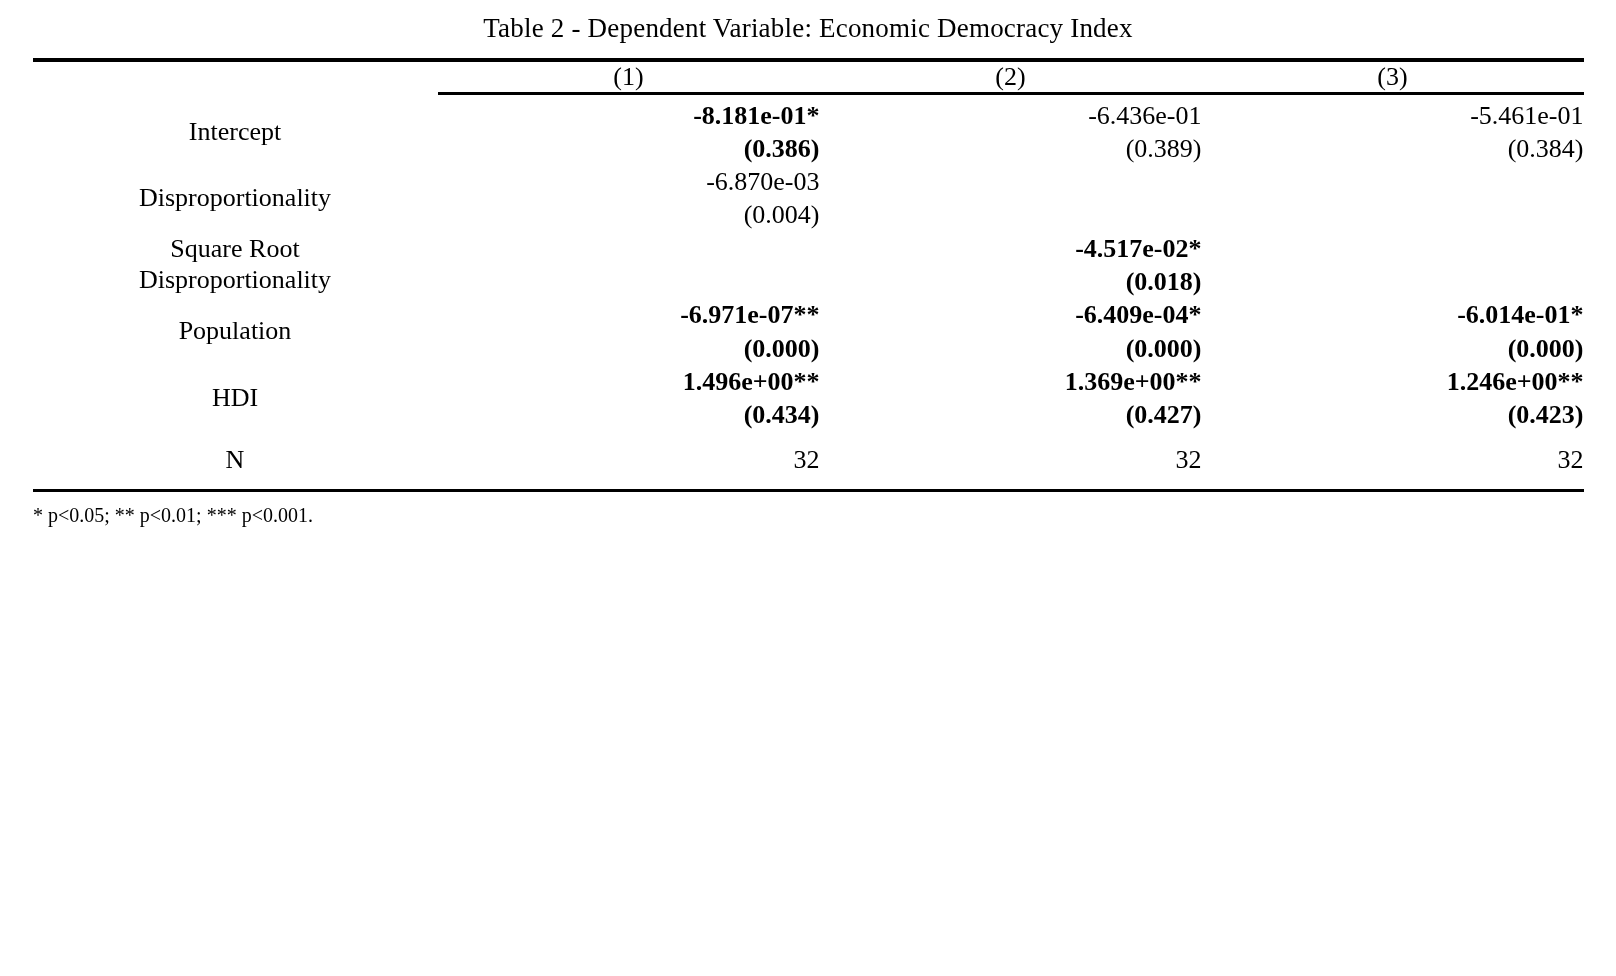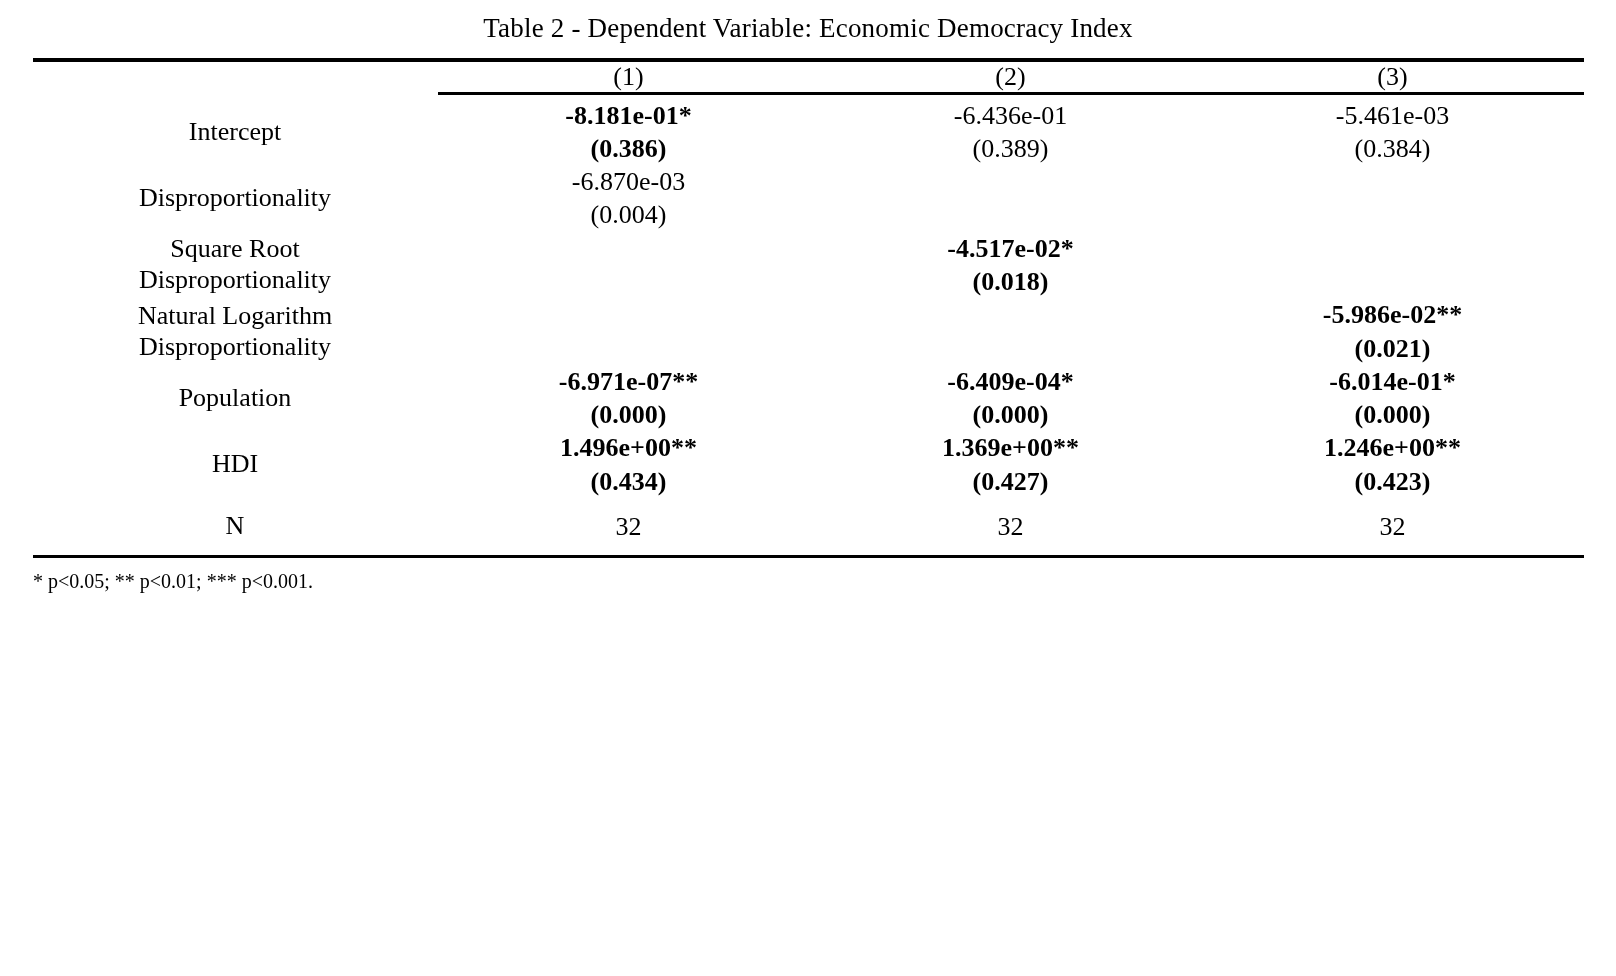--- a/index.html
+++ b/index.html
@@ -78,20 +78,21 @@
   .cell {
     text-align: center;
     font-size: 26px;
     line-height: 1.28;
     padding-top: 9px;
     padding-bottom: 9px;
   }
   .cell .coef, .cell .se {
     display: block;
     white-space: nowrap;
+    text-align: right;
   }
   .bold {
     font-weight: bold;
   }
   .col-label { width: 405px; }
   .col-data { width: 382px; }
   .stat-row td.cell,
   .stat-row td.varname {
     padding-top: 12px;
     padding-bottom: 12px;
@@ -149,21 +150,21 @@
         <td class="varname">Intercept</td>
         <td class="cell">
           <span class="coef bold">-8.181e-01*</span>
           <span class="se bold">(0.386)</span>
         </td>
         <td class="cell">
           <span class="coef">-6.436e-01</span>
           <span class="se">(0.389)</span>
         </td>
         <td class="cell">
-          <span class="coef">-5.461e-03</span>
+          <span class="coef">-5.461e-01</span>
           <span class="se">(0.384)</span>
         </td>
       </tr>
 
       <tr>
         <td class="varname">Disproportionality</td>
         <td class="cell">
           <span class="coef">-6.870e-03</span>
           <span class="se">(0.004)</span>
         </td>
@@ -189,38 +190,20 @@
         <td class="cell">
           <span class="coef bold">-4.517e-02*</span>
           <span class="se bold">(0.018)</span>
         </td>
         <td class="cell">
           <span class="coef"></span>
           <span class="se"></span>
         </td>
       </tr>
 
-      <tr>
-        <td class="varname">
-          <span>Natural Logarithm</span><br>
-          <span>Disproportionality</span>
-        </td>
-        <td class="cell">
-          <span class="coef"></span>
-          <span class="se"></span>
-        </td>
-        <td class="cell">
-          <span class="coef"></span>
-          <span class="se"></span>
-        </td>
-        <td class="cell">
-          <span class="coef bold">-5.986e-02**</span>
-          <span class="se bold">(0.021)</span>
-        </td>
-      </tr>
 
       <tr>
         <td class="varname">Population</td>
         <td class="cell">
           <span class="coef bold">-6.971e-07**</span>
           <span class="se bold">(0.000)</span>
         </td>
         <td class="cell">
           <span class="coef bold">-6.409e-04*</span>
           <span class="se bold">(0.000)</span>

